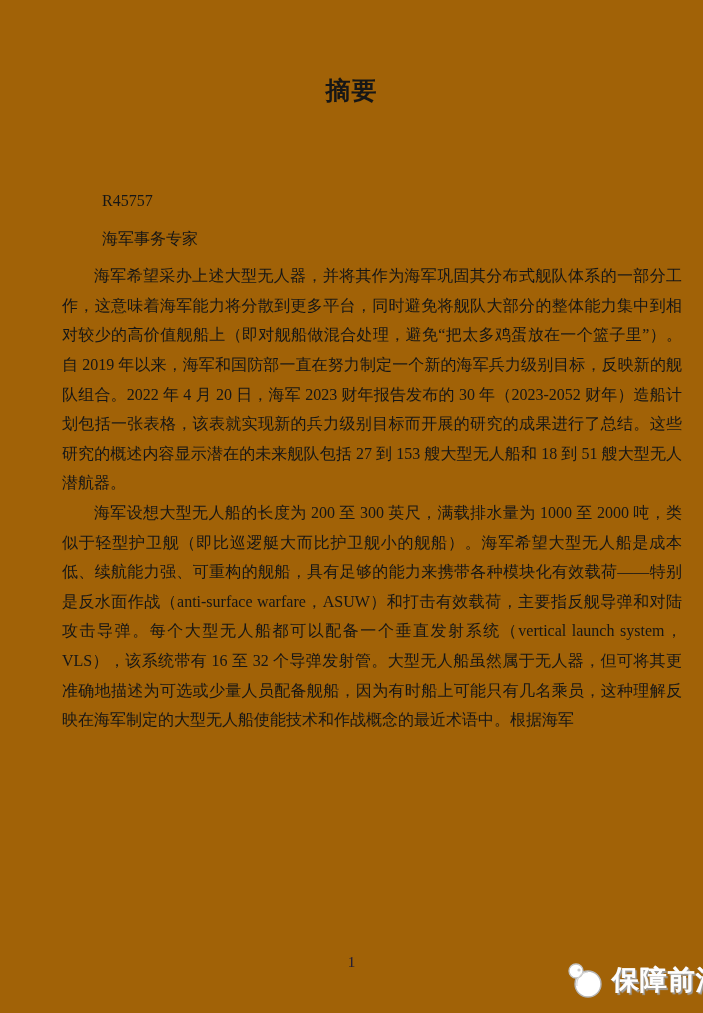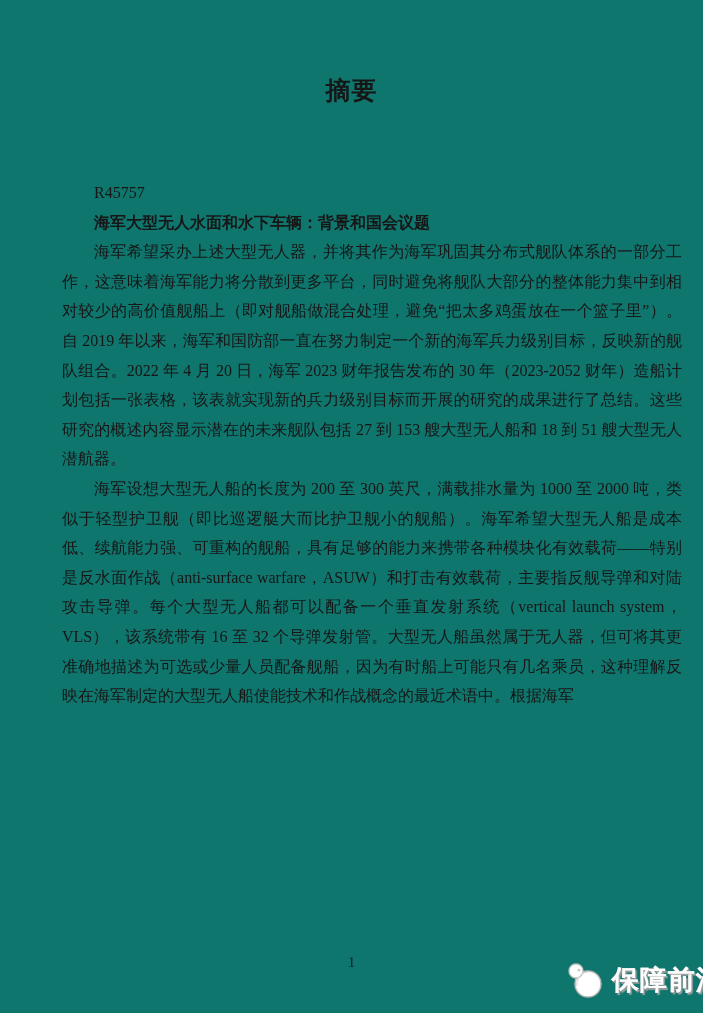--- a/index.html
+++ b/index.html
@@ -4,21 +4,21 @@
 <style>
   html, body {
     margin: 0;
     padding: 0;
     background: #ffffff;
   }
   .page {
     position: relative;
     width: 703px;
     height: 1013px;
-    background: #0f766e;
+    background: #a16207;
     overflow: hidden;
     font-family: "Liberation Serif", "DejaVu Serif", serif;
     color: #161616;
   }
   .doc-title {
     position: absolute;
     top: 74px;
     left: 0;
     width: 703px;
     text-align: center;
@@ -32,21 +32,21 @@
     left: 62px;
     top: 178px;
     width: 620px;
     font-size: 16px;
     line-height: 29.6px;
     text-align: justify;
   }
   .meta-line {
     display: block;
     text-indent: 2em;
-    margin: 0;
+    margin: 8px;
     white-space: nowrap;
   }
   .doc-heading {
     display: block;
     text-indent: 2em;
     margin: 0;
     font-weight: bold;
   }
   .paragraphs p {
     margin: 0;
@@ -86,21 +86,21 @@
 </style>
 </head>
 <body>
 
 <div class="page">
 
   <h1 class="doc-title">摘要</h1>
 
   <div class="content">
     <span class="meta-line">R45757</span>
-    <span class="doc-heading">海军大型无人水面和水下车辆：背景和国会议题</span>
+    <span class="meta-line">海军事务专家</span>
 
     <div class="paragraphs">
         <p>海军希望采办上述大型无人器，并将其作为海军巩固其分布式舰队体系的一部分工作，这意味着海军能力将分散到更多平台，同时避免将舰队大部分的整体能力集中到相对较少的高价值舰船上（即对舰船做混合处理，避免“把太多鸡蛋放在一个篮子里”）。自 2019 年以来，海军和国防部一直在努力制定一个新的海军兵力级别目标，反映新的舰队组合。2022 年 4 月 20 日，海军 2023 财年报告发布的 30 年（2023-2052 财年）造船计划包括一张表格，该表就实现新的兵力级别目标而开展的研究的成果进行了总结。这些研究的概述内容显示潜在的未来舰队包括 27 到 153 艘大型无人船和 18 到 51 艘大型无人潜航器。</p>
         <p>海军设想大型无人船的长度为 200 至 300 英尺，满载排水量为 1000 至 2000 吨，类似于轻型护卫舰（即比巡逻艇大而比护卫舰小的舰船）。海军希望大型无人船是成本低、续航能力强、可重构的舰船，具有足够的能力来携带各种模块化有效载荷——特别是反水面作战（anti-surface warfare，ASUW）和打击有效载荷，主要指反舰导弹和对陆攻击导弹。每个大型无人船都可以配备一个垂直发射系统（vertical launch system，VLS），该系统带有 16 至 32 个导弹发射管。大型无人船虽然属于无人器，但可将其更准确地描述为可选或少量人员配备舰船，因为有时船上可能只有几名乘员，这种理解反映在海军制定的大型无人船使能技术和作战概念的最近术语中。根据海军</p>
       </div>
   </div>
 
   <div class="page-number">1</div>
 
   <div class="watermark">

